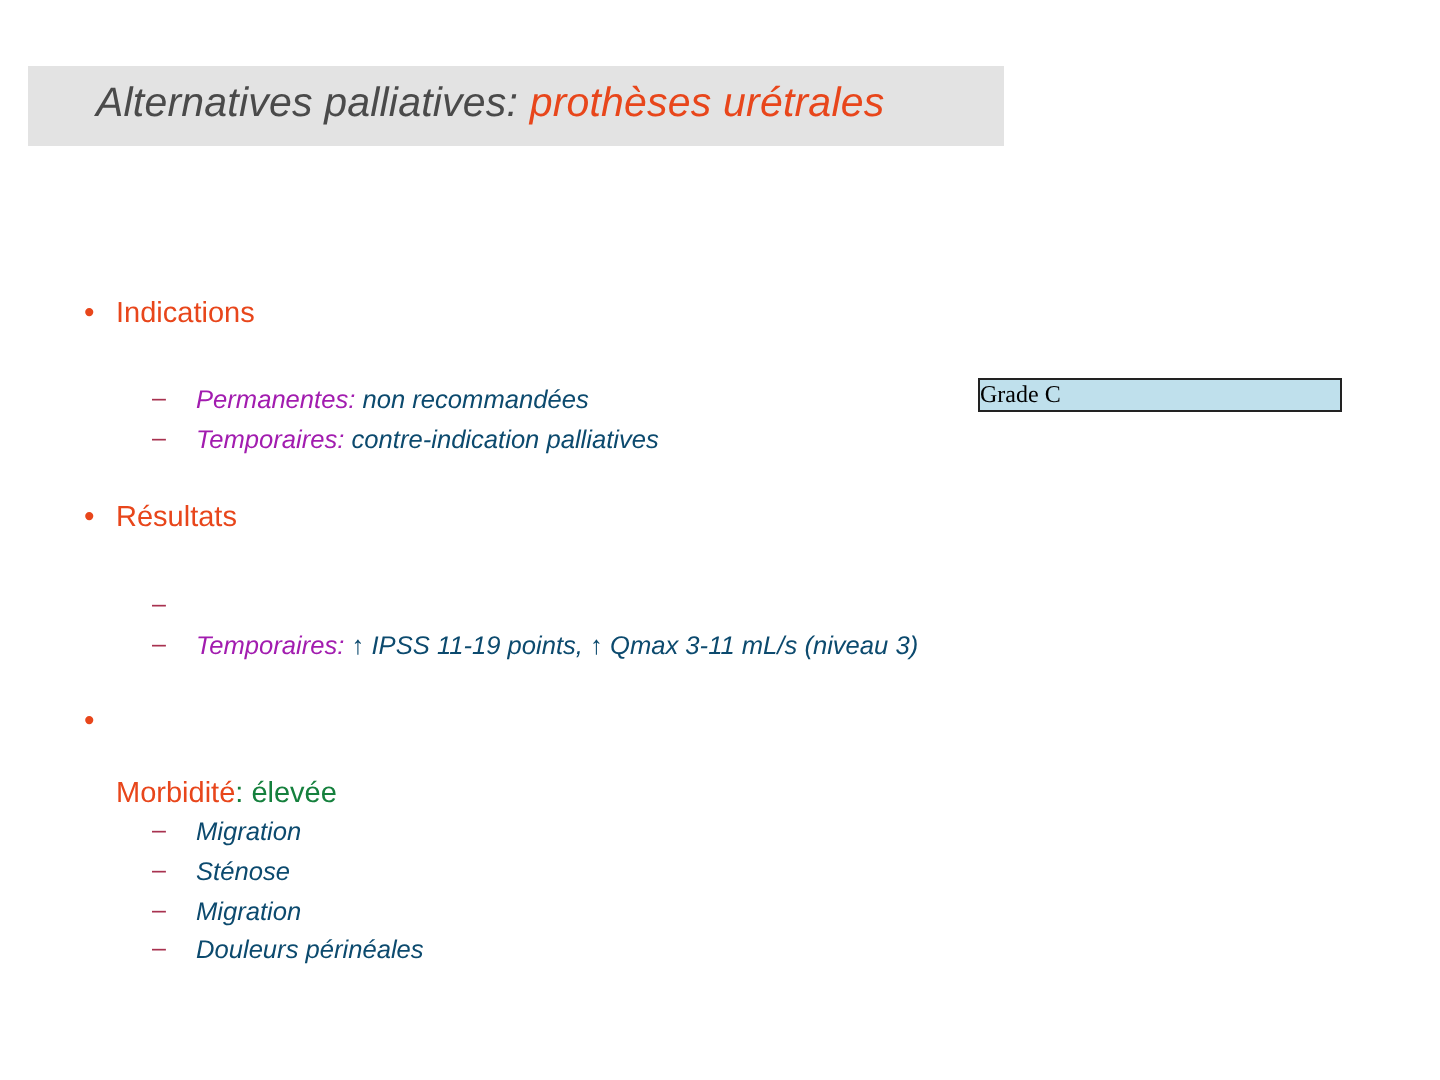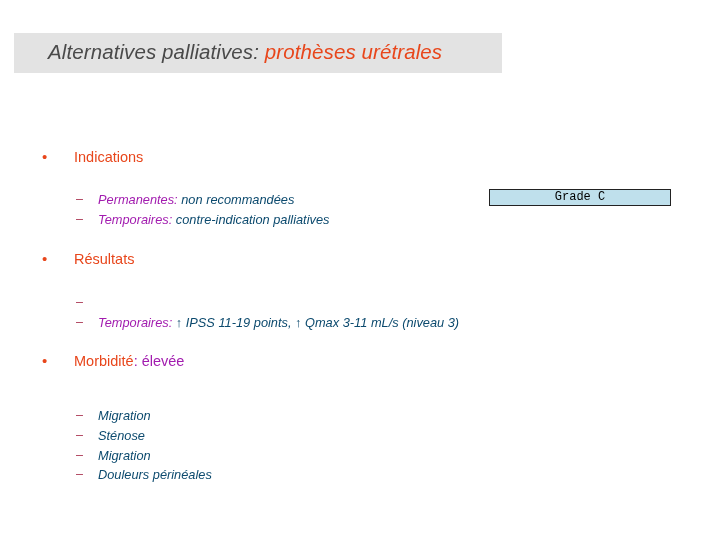--- a/index.html
+++ b/index.html
@@ -51,24 +51,25 @@
     white-space: nowrap;
   }
   .lvl1 .dot {
     position: absolute;
     left: 0px;
     font-size: 15px;
     line-height: 1;
     color: #e8461b;
   }
   .lvl1 .txt {
-    margin-left: 32px;
+    margin-left: 16px;
   }
   .lvl1 .blue {
-    color: #a21caf;
+    color: #15803d;
+    margin-top: 36px;
   }
   .lvl2 {
     position: absolute;
     font-size: 12.8px;
     color: #000000;
     font-style: italic;
     white-space: nowrap;
   }
   .lvl2 .dash {
     position: absolute;
@@ -89,25 +90,25 @@
   
   .grade-box {
     position: absolute;
     left: 489px;
     top: 189px;
     width: 182px;
     height: 17px;
     background: #bfe0ec;
     border: 1px solid #222222;
     box-sizing: border-box;
-    text-align: center;
+    text-align: left;
     font-size: 12px;
     color: #000000;
     line-height: 15px;
-    font-family: Liberation Mono, monospace;
+    font-family: Liberation Serif, serif;
   }
 </style>
 </head>
 <body>
 
 <div class="slide">
 
   <div class="title-band"></div>
   <div class="title-text">
     <span>Alternatives palliatives:</span>

